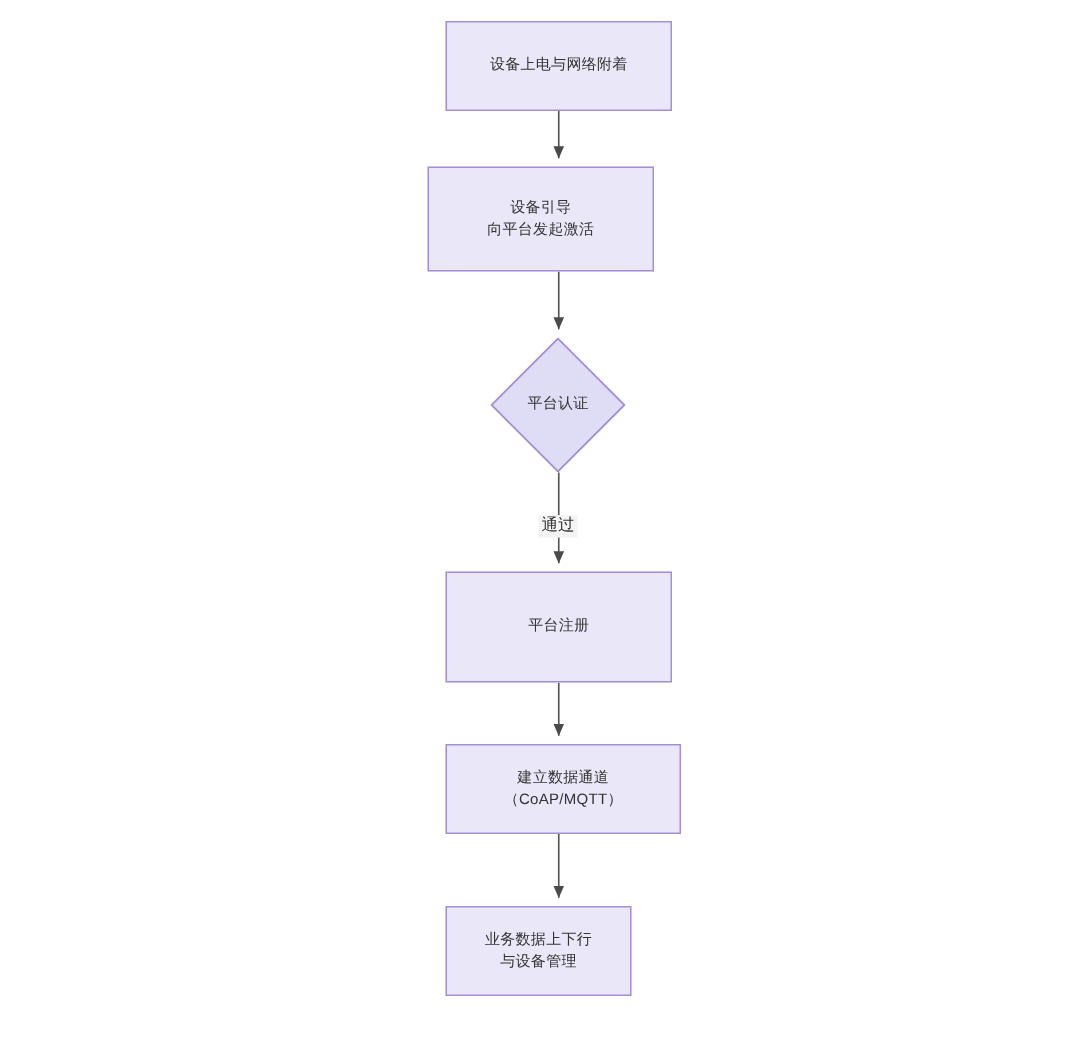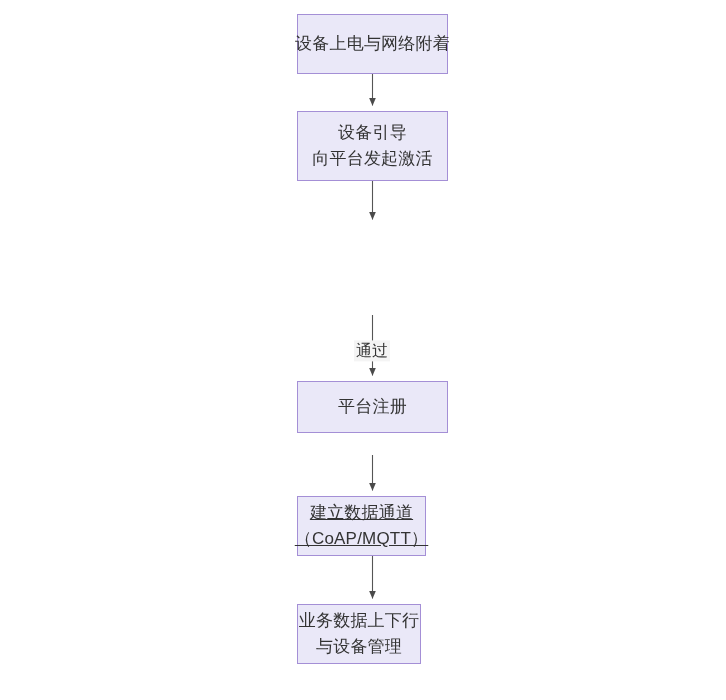--- a/index.html
+++ b/index.html
@@ -27,21 +27,21 @@
   
   .node {
     position: absolute;
     box-sizing: border-box;
     display: flex;
     flex-direction: column;
     align-items: center;
     justify-content: center;
     text-align: center;
     color: #333333;
-    font-size: 17px;
+    font-size: 10px;
     line-height: 1.55;
     letter-spacing: 0.2px;
     z-index: 3;
   }
 
   .node.process {
     background: #EAE8F8;
     border: 1px solid #A48FD6;
   }
 
@@ -75,21 +75,21 @@
     left: 0;
     top: 0;
     width: 726px;
     height: 700px;
     z-index: 1;
   }
 
   .edge-label {
     position: absolute;
     z-index: 4;
-    font-size: 16px;
+    font-size: 11px;
     color: #333333;
     background: #F4F4F4;
     padding: 1px 2px;
     line-height: 1.2;
     white-space: nowrap;
     transform: translate(-50%, -50%);
   }
 </style>
 </head>
 <body>
@@ -113,31 +113,37 @@
 
     <line x1="372.5" y1="556" x2="372.5" y2="598.5" stroke="#555555" stroke-width="1.1" marker-end="url(#arrowhead)"></line>
   </svg>
 
   <div class="edge-label" id="edge-label-e3" style="left: 372px; top: 351px;">通过</div>
 
   <div class="node process" id="node-n1" style="left: 297px; top: 14px; width: 151px; height: 60px;">
     <span class="node-line">设备上电与网络附着</span>
   </div>
 
-  <div class="node process" id="node-n2" style="left: 297px; top: 111px; width: 151px; height: 70px;">
+  <div class="node process" id="node-n2" style="left: 285px; top: 111px; width: 151px; height: 70px;">
     <span class="node-line">设备引导</span>
     <span class="node-line">向平台发起激活</span>
   </div>
 
+  <div class="node decision" id="node-n3" style="left: 327px; top: 225px; width: 90px; height: 90px;">
+    <svg class="diamond-shape" viewBox="0 0 90 90" preserveAspectRatio="none" aria-hidden="true">
+      <polygon points="45,0.7 89.3,45 45,89.3 0.7,45" fill="#DFDCF5" stroke="#A48FD6" stroke-width="1.2"></polygon>
+    </svg>
+    <span class="diamond-label">平台认证</span>
+  </div>
 
-  <div class="node process" id="node-n4" style="left: 297px; top: 381px; width: 151px; height: 52px;">
+  <div class="node process" id="node-n4" style="left: 297px; top: 381px; width: 151px; height: 74px;">
     <span class="node-line">平台注册</span>
   </div>
 
-  <div class="node process" id="node-n5" style="left: 297px; top: 496px; width: 129px; height: 60px; text-decoration: underline;">
+  <div class="node process" id="node-n5" style="left: 297px; top: 496px; width: 157px; height: 60px;">
     <span class="node-line">建立数据通道</span>
     <span class="node-line">（CoAP/MQTT）</span>
   </div>
 
   <div class="node process" id="node-n6" style="left: 297px; top: 604px; width: 124px; height: 60px;">
     <span class="node-line">业务数据上下行</span>
     <span class="node-line">与设备管理</span>
   </div>
 
 </div>

